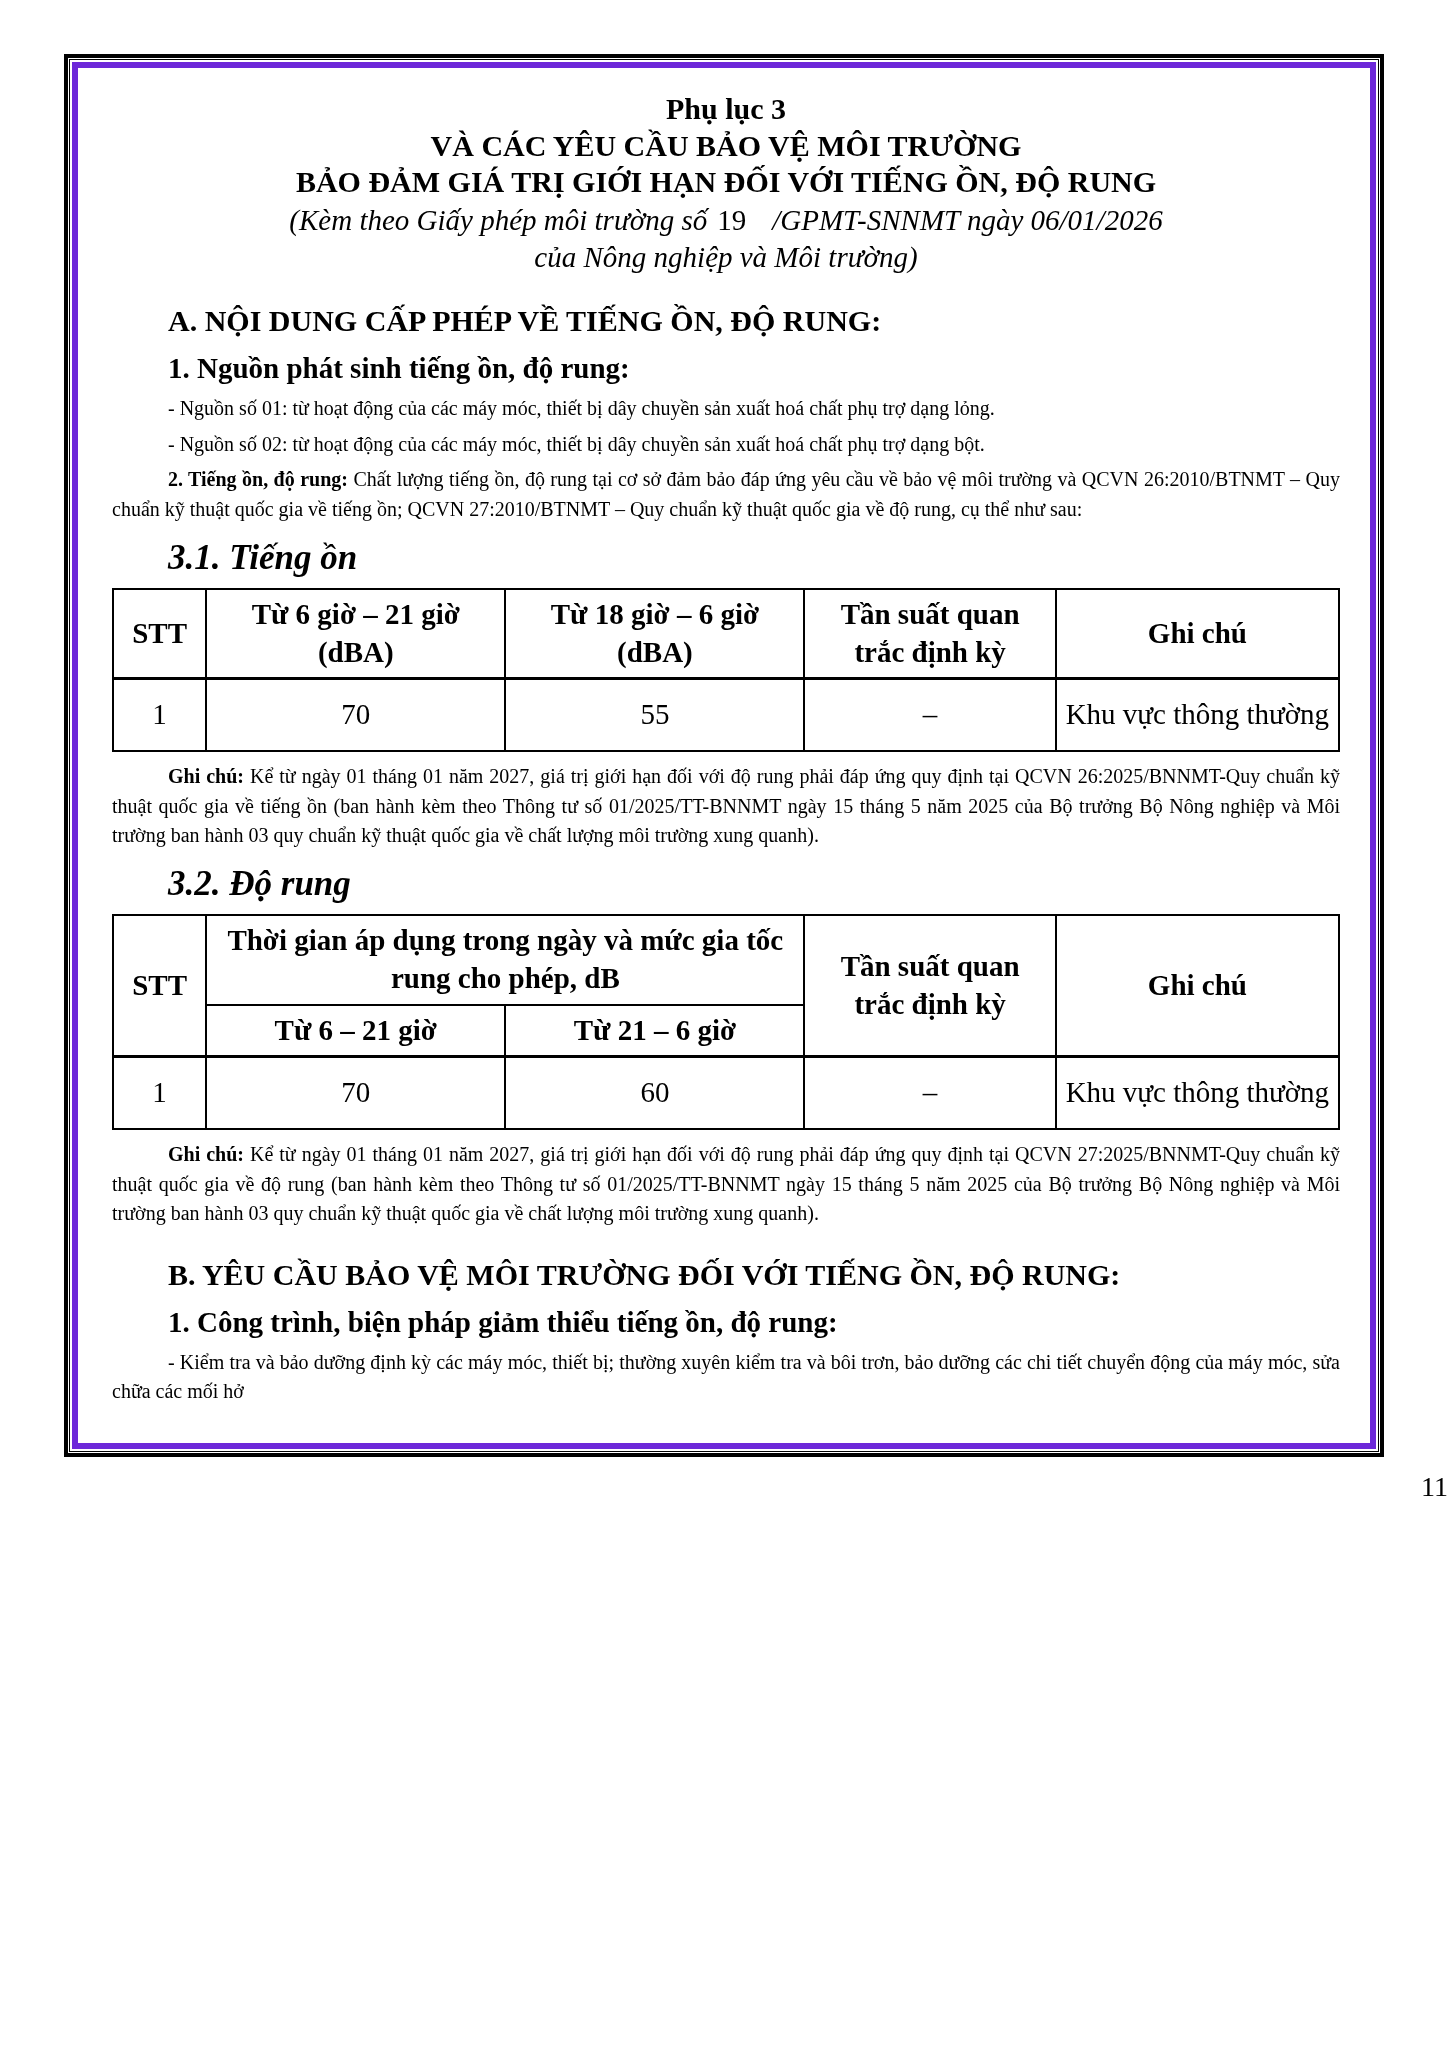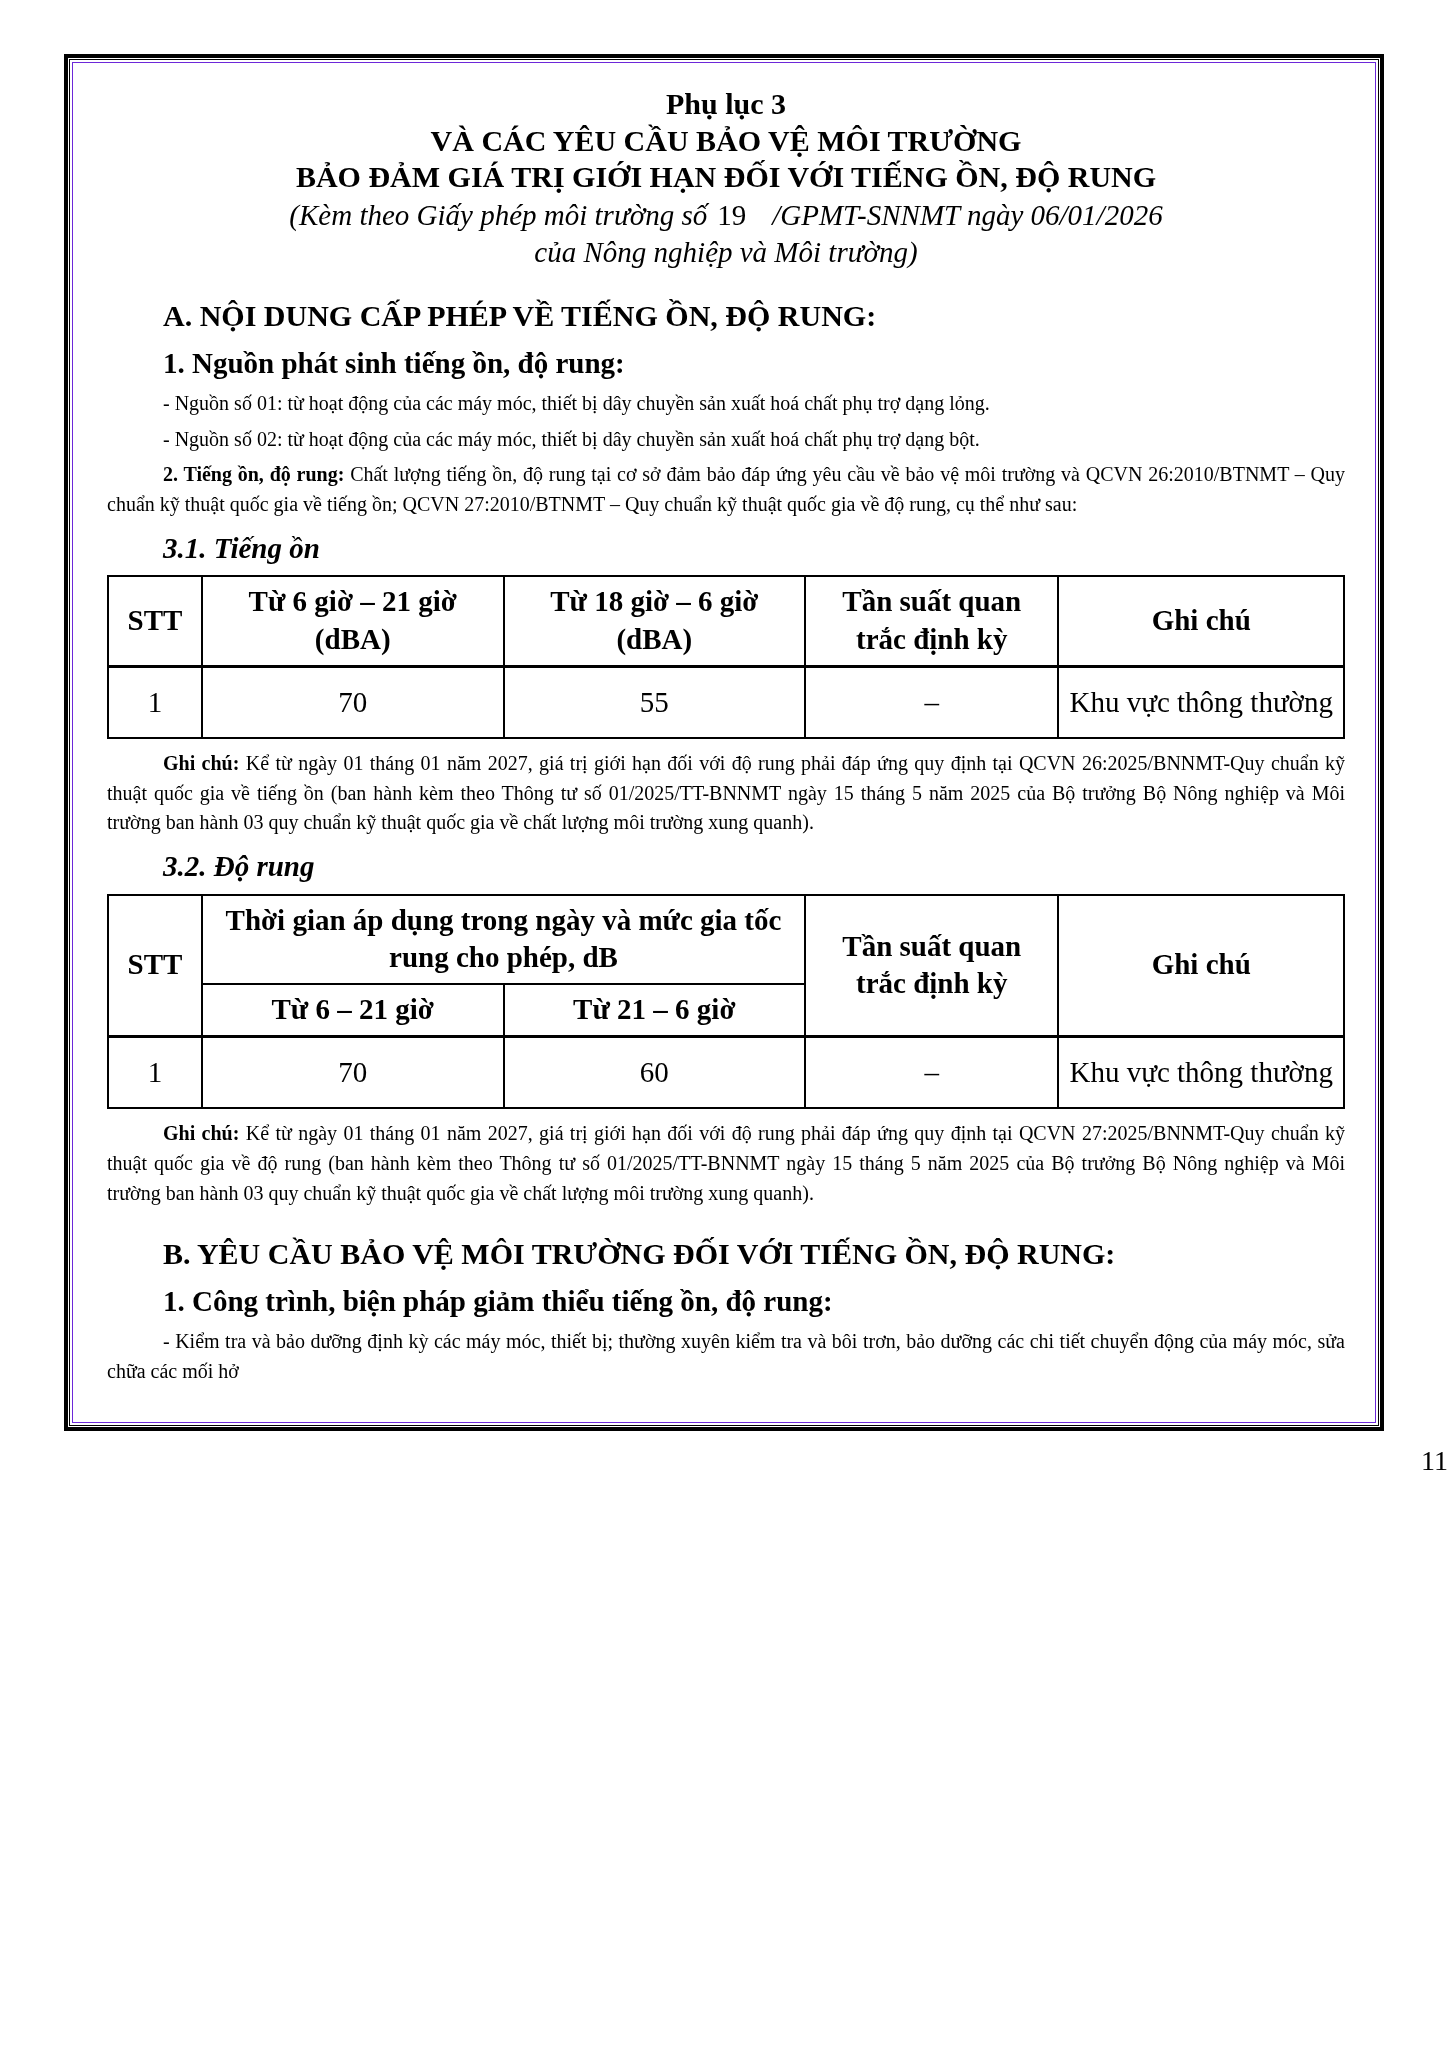--- a/index.html
+++ b/index.html
@@ -11,38 +11,38 @@
   .frame-outer{
     margin:54px 64px 0 64px;
     border:4px solid #000;
   }
   .frame-mid{
     margin:1px;
     border:1px solid #000;
   }
   .frame-inner{
     margin:2px;
-    border:1px solid #6d28d9;
+    border:6px solid #6d28d9;
     padding:22px 30px 30px 34px;
   }
   .center{text-align:center;}
   .appendix{font-size:30px;font-weight:bold;line-height:1.25;}
   .doc-title{font-size:30px;font-weight:bold;line-height:1.22;}
   .subtitle{font-size:29px;font-style:italic;line-height:1.22;margin-top:2px;}
   .subtitle .upright{font-style:normal;margin:0 26px 0 10px;}
   .h-section{
     font-size:30px;font-weight:bold;
     margin:26px 0 6px 0;text-indent:56px;line-height:1.3;
   }
   .h-sub{
     font-size:29px;font-weight:bold;
     margin:10px 0 6px 0;text-indent:56px;line-height:1.3;
   }
   .h-italic{
-    font-size:29px;font-weight:bold;font-style:italic;
+    font-size:35px;font-weight:bold;font-style:italic;
     margin:10px 0 6px 0;text-indent:56px;line-height:1.3;
   }
   p.body{
     font-size:20px;line-height:1.48;margin:6px 0;
     text-align:justify;text-indent:56px;
   }
   table.grid{
     width:100%;border-collapse:collapse;table-layout:fixed;
     font-size:29px;margin:8px 0 10px 0;
   }

